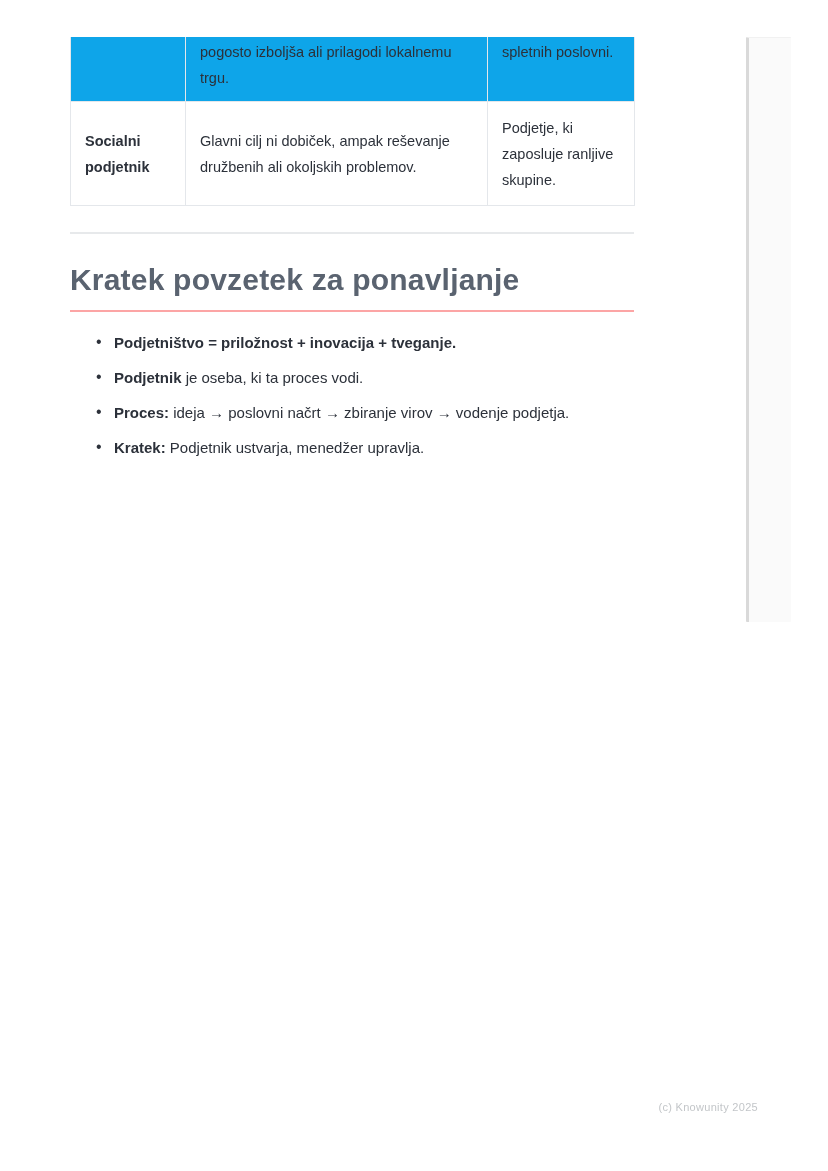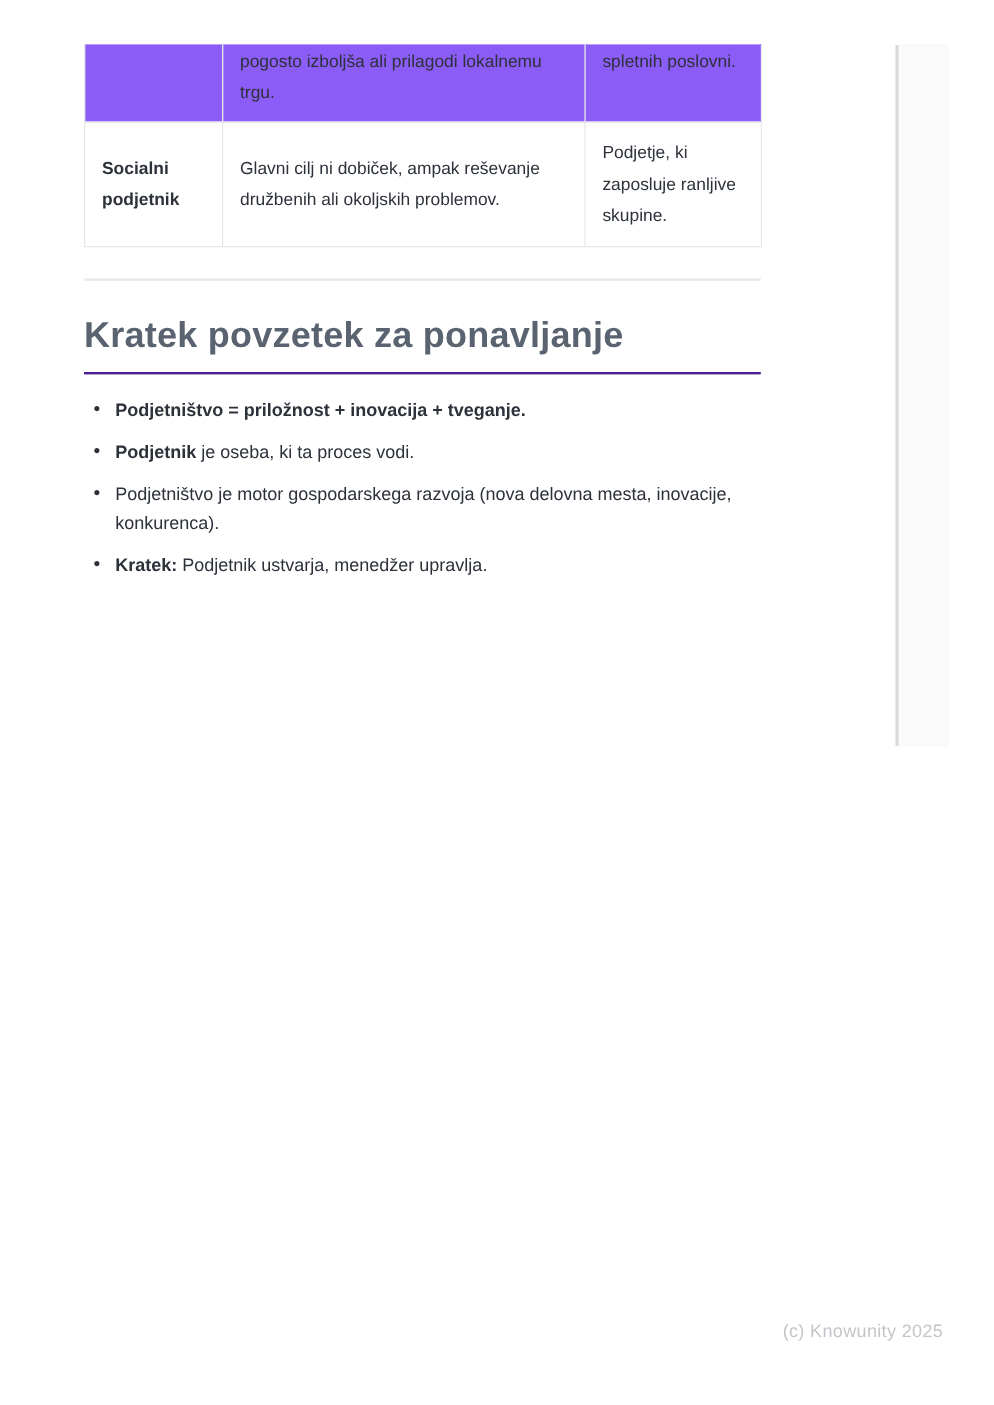--- a/index.html
+++ b/index.html
@@ -19,21 +19,21 @@
   }
   .doc-table td {
     border:1px solid #e4e7eb;
     padding:10px 14px;
     line-height:26px;
     word-wrap:break-word;
   }
   .doc-table tr.row-cut td {
     border-top:none;
     vertical-align:top;
-    background:#8b5cf6;
+    background:#0ea5e9;
     padding-top:2px;
     height:52px;
   }
   .doc-table tr.row-full td {
     vertical-align:middle;
     background:#ffffff;
     height:83px;
   }
   .cell-key { font-weight:700;margin-left:16px; }
 
@@ -41,26 +41,26 @@
   .divider {
     position:absolute; left:70px; top:232px; width:564px; height:0;
     border:none; border-top:2px solid #e7e9eb; margin:0;
   }
 
   
   .section-heading {
     position:absolute; left:70px; top:262px; width:564px; margin:0;
     font-size:30px; line-height:36px; font-weight:700;
     color:#5a6370; letter-spacing:0.2px;
-    padding-bottom:12px; border-bottom:2px solid #4c1d95;
+    padding-bottom:12px; border-bottom:2px solid #fca5a5;
   }
 
   
   .summary-list {
-    position:absolute; left:70px; top:331px; width:566px;
+    position:absolute; left:88px; top:331px; width:566px;
     margin:0; padding:0; list-style:none;
     font-size:15px; line-height:24px; color:#2c313a;
   }
   .summary-list li {
     position:relative; padding-left:26px; margin-bottom:11px;
   }
   .summary-list li::before {
     content:"\2022";
     position:absolute; left:8px; top:-1px;
     font-size:16px; color:#2c313a;
@@ -72,22 +72,22 @@
     position:absolute; left:746px; top:37px; width:45px; height:585px;
     background:#fafafa;
     border-left:3px solid #d9d9d9;
     border-top:1px solid #f1f1f1;
     border-radius:1px;
     box-sizing:border-box;
   }
 
   
   .page-footer {
-    position:absolute; top:1101px; right:42px;
-    font-size:15px; color:#c3c6c9; letter-spacing:0.3px;
+    position:absolute; top:1101px; right:70px;
+    font-size:11px; color:#c3c6c9; letter-spacing:0.3px;
   }
 </style>
 </head>
 <body>
 
 <div>
 
   <table class="doc-table">
     <colgroup>
       <col style="width:115px">
@@ -113,21 +113,21 @@
   <h2 class="section-heading">Kratek povzetek za ponavljanje</h2>
 
   <ul class="summary-list">
     <li>
       <span class="bold-lead">Podjetništvo = priložnost + inovacija + tveganje.</span><span></span>
     </li>
     <li>
       <span class="bold-lead">Podjetnik</span><span> je oseba, ki ta proces vodi.</span>
     </li>
     <li>
-      <span class="bold-lead"></span><span>Podjetništvo je motor gospodarskega razvoja (nova delovna mesta, inovacije, konkurenca).</span>
+      <span class="bold-lead">Proces:</span><span> ideja → poslovni načrt → zbiranje virov → vodenje podjetja.</span>
     </li>
     <li>
       <span class="bold-lead">Kratek:</span><span> Podjetnik ustvarja, menedžer upravlja.</span>
     </li>
   </ul>
 
   <div class="scroll-artifact"></div>
 
   <div class="page-footer">(c) Knowunity 2025</div>
 

